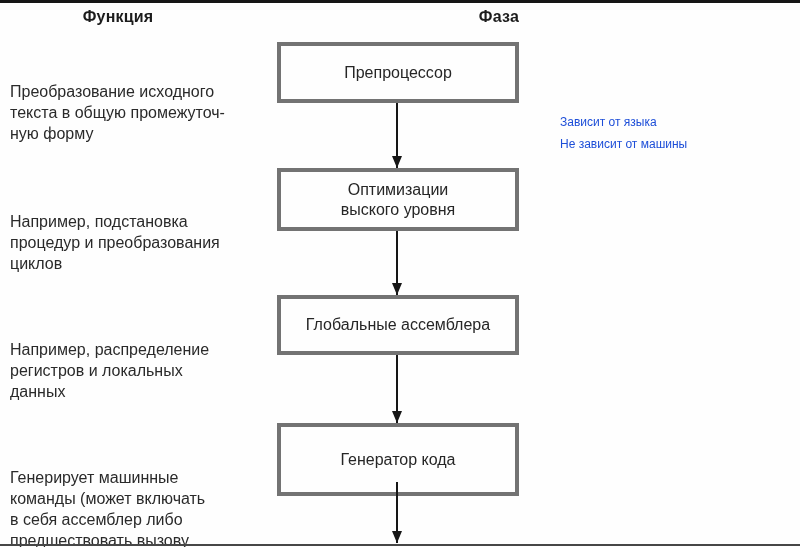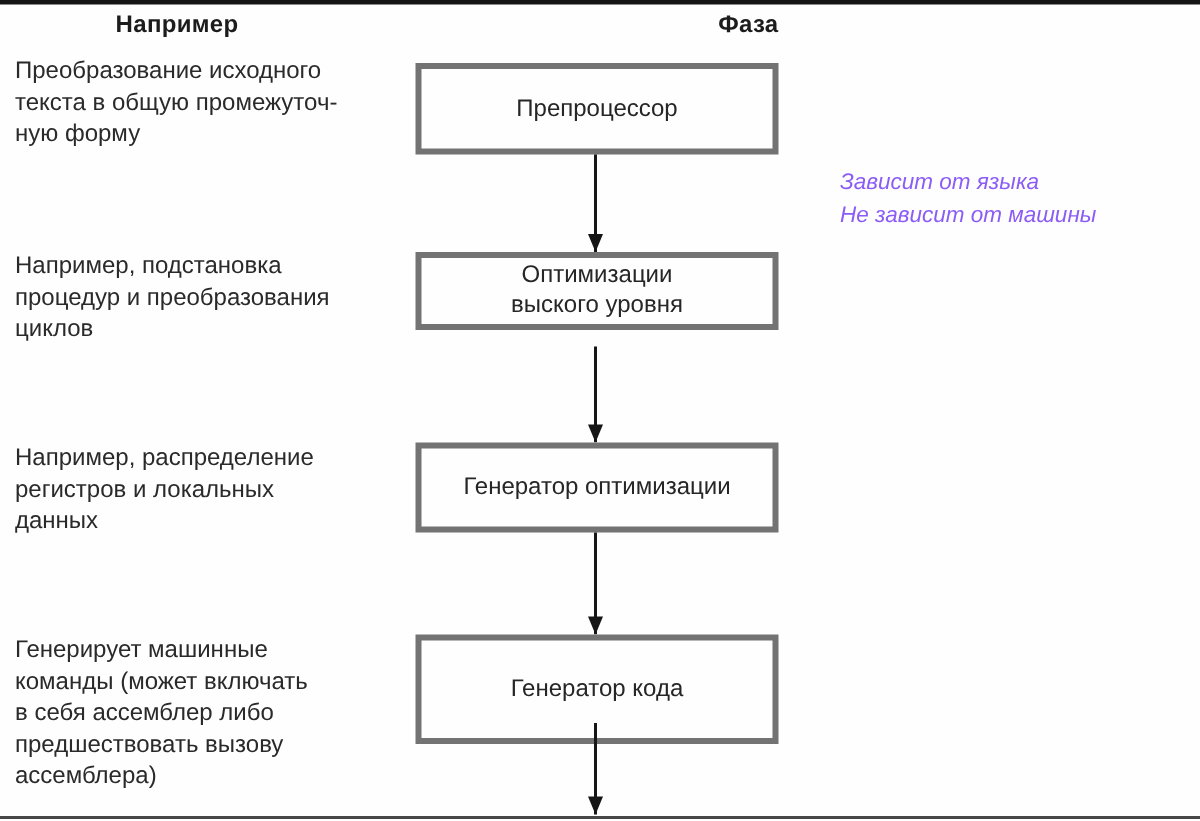--- a/index.html
+++ b/index.html
@@ -43,20 +43,21 @@
   .col-header.fn { left: 0; width: 236px; }
   .col-header.ph { left: 277px; width: 242px; text-align: right; }
   .note {
     position: absolute;
     left: 10px;
     width: 258px;
     font-size: 16px;
     line-height: 21px;
     white-space: pre-line;
     color: #2a2a2a;
+    margin-top: 44px;
   }
   .flow-box {
     position: absolute;
     left: 277px;
     width: 242px;
     box-sizing: border-box;
     border: 4px solid #737373;
     background: #fefefe;
     display: flex;
     align-items: center;
@@ -87,35 +88,34 @@
     width: 0;
     height: 0;
     border-left: 5px solid transparent;
     border-right: 5px solid transparent;
     border-top: 12px solid #161616;
   }
   .side-note {
     position: absolute;
     left: 560px;
     width: 230px;
-    font-size: 15px;
+    font-size: 12px;
     line-height: 22px;
     white-space: pre-line;
-    color: #8b5cf6;
-    font-style: italic;
+    color: #1d4ed8;
   }
 </style>
 </head>
 <body>
 
 <div id="canvas">
 
   <div class="hline top"></div>
 
-  <div class="col-header fn">Например</div>
+  <div class="col-header fn">Функция</div>
   <div class="col-header ph">Фаза</div>
 
   <div class="note" style="top:37px">Преобразование исходного
 текста в общую промежуточ-
 ную форму</div>
   <div class="note" style="top:167px">Например, подстановка
 процедур и преобразования
 циклов</div>
   <div class="note" style="top:295px">Например, распределение
 регистров и локальных
@@ -126,29 +126,29 @@
 предшествовать вызову
 ассемблера)</div>
 
   <div class="flow-box" style="top:42px;height:61px">Препроцессор</div>
 
   <div class="arrow" style="top:103px;height:65px">
     <div class="shaft"></div>
     <div class="head"></div>
   </div>
 
-  <div class="flow-box" style="top:168px;height:52px">Оптимизации
+  <div class="flow-box" style="top:168px;height:63px">Оптимизации
 выского уровня</div>
 
   <div class="arrow" style="top:231px;height:64px">
     <div class="shaft"></div>
     <div class="head"></div>
   </div>
 
-  <div class="flow-box" style="top:295px;height:60px">Генератор оптимизации</div>
+  <div class="flow-box" style="top:295px;height:60px">Глобальные ассемблера</div>
 
   <div class="arrow" style="top:355px;height:68px">
     <div class="shaft"></div>
     <div class="head"></div>
   </div>
 
   <div class="flow-box" style="top:423px;height:73px">Генератор кода</div>
 
   <div class="arrow" style="top:482px;height:61px">
     <div class="shaft"></div>

